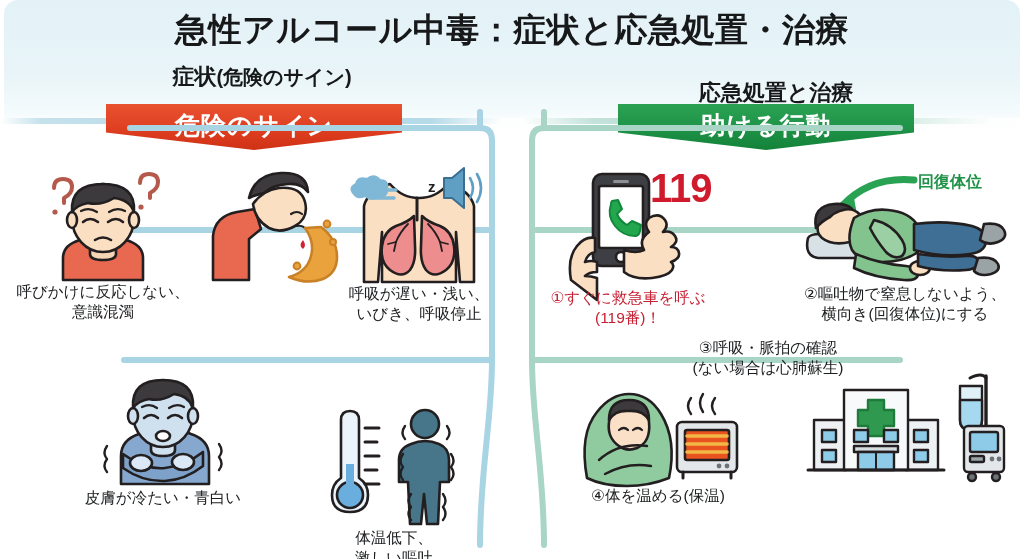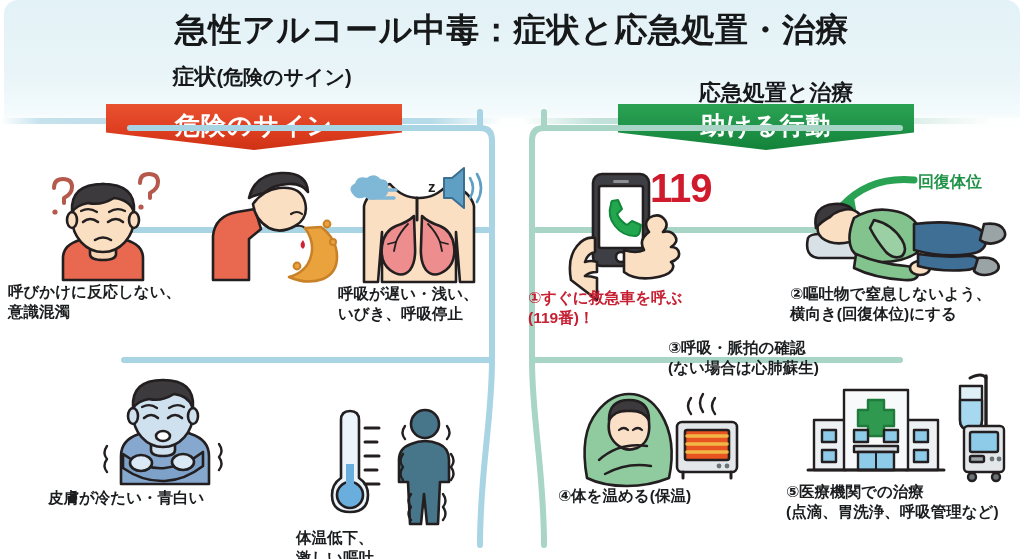--- a/index.html
+++ b/index.html
@@ -47,22 +47,22 @@
   }
   #banner-left{left:106px;background:linear-gradient(180deg,#e8522f 0%,#df3f21 55%,#cf3114 100%);}
   #banner-right{left:618px;background:linear-gradient(180deg,#2aa253 0%,#1f9247 55%,#128239 100%);}
 
   
   .spine{position:absolute;left:0;top:0;width:1024px;height:559px;pointer-events:none;}
 
   
   .cell{position:absolute;}
   .cap{
-    position:absolute;left:0;width:100%;
-    font-size:15.5px;font-weight:bold;color:#1b1d1f;line-height:1.28;
+    position:absolute;left:0;width:100%;text-align:center;
+    font-size:15.5px;font-weight:normal;color:#1b1d1f;line-height:1.28;
     white-space:nowrap;
   }
   .cap.red{color:#c62033;}
   .cap .sub{display:block;}
   .art{position:absolute;left:0;top:0;width:100%;text-align:center;}
   .art svg{display:block;margin:0 auto;overflow:visible;}
 
   .tag{
     font-size:16px;font-weight:bold;color:#1f9247;
   }
@@ -444,19 +444,15 @@
           <rect x="164" y="54" width="40" height="46" rx="4" fill="#e3e7ea"></rect>
           <rect x="170" y="60" width="28" height="20" rx="2" fill="#8ecbe8"></rect>
           <rect x="170" y="84" width="14" height="6" rx="1.5" fill="#9aa3a6"></rect>
           <circle cx="192" cy="87" r="2.4" fill="#6b7278" stroke="none"></circle>
           <circle cx="199" cy="87" r="2.4" fill="#6b7278" stroke="none"></circle>
           <circle cx="172" cy="105" r="4" fill="#6b7278"></circle>
           <circle cx="196" cy="105" r="4" fill="#6b7278"></circle>
         </g>
       </svg>
     </div>
-    <div class="cap" style="top:110px;">
-      <span>⑤医療機関での治療</span>
-      <span class="sub">(点滴、胃洗浄、呼吸管理など)</span>
-    </div>
   </div>
 
 </div>
 
 </body></html>

